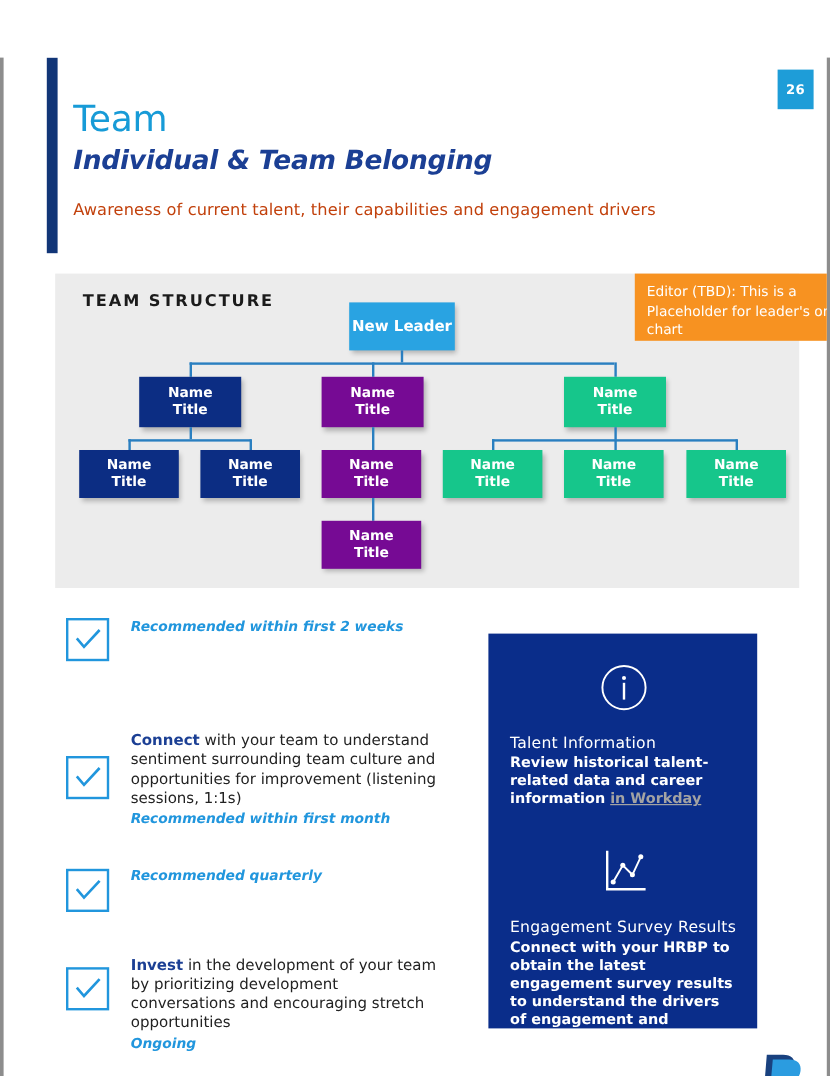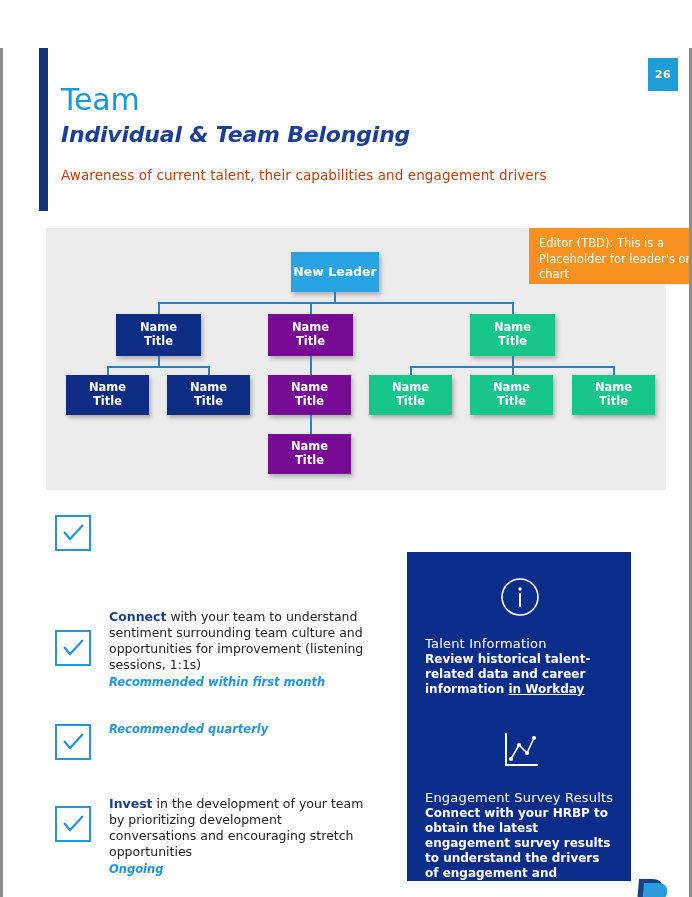--- a/index.html
+++ b/index.html
@@ -166,21 +166,21 @@
     font-size: 11.5px;
     font-style: italic;
     font-weight: bold;
     color: #2196dd;
   }
 
   
   .info-panel {
     position: absolute;
     left: 404px;
-    top: 504px;
+    top: 480px;
     width: 224px;
     height: 329px;
     background: #0a2d8a;
     color: #ffffff;
   }
   .info-block { position: absolute; left: 18px; width: 190px; }
   .info-icon {
     position: absolute;
     top: 0;
     left: 0;
@@ -192,21 +192,21 @@
     font-size: 13px;
     line-height: 1.25;
     letter-spacing: .2px;
   }
   .info-desc {
     font-size: 12px;
     font-weight: bold;
     line-height: 1.25;
   }
   .info-link {
-    color: #ffffff;
+    color: #a3a3a3;
     text-decoration: underline;
   }
 
   
   .pp-logo { position: absolute; right: 18px; bottom: 28px; }
 </style>
 </head>
 <body>
 
 <div class="slide">
@@ -216,20 +216,21 @@
   <div class="page-badge">26</div>
 
   <div class="title">Team</div>
 
   <div class="subtitle">Individual &amp; Team Belonging</div>
 
   <div class="lede">Awareness of current talent, their capabilities and engagement drivers</div>
 
   <div class="org-panel">
 
+    <div class="org-heading">TEAM STRUCTURE</div>
 
     <div class="callout">Editor (TBD): This is a Placeholder for leader's org chart</div>
 
     <div class="node cyan" style="left:245px; top:24px; width:88px; height:40px;">
       <span class="ln">New Leader</span>
     </div>
 
     <div class="conn v" style="left:288px; top:64px; height:10px;"></div>
     <div class="conn h" style="left:112px; top:74px; width:354px;"></div>
     <div class="conn v" style="left:112px; top:74px; height:12px;"></div>
@@ -298,20 +299,21 @@
 
   <div class="checklist">
 
     <div class="check-item" style="top:0px; height:96px;">
       <div class="chk" style="top:2px;">
         <svg width="32" height="32" viewBox="0 0 32 32" aria-hidden="true">
           <polyline points="7,15 13,22 26,8" fill="none" stroke="#2196dd" stroke-width="2.2"></polyline>
         </svg>
       </div>
       <div class="ci-body">
+        <div class="ci-note">Recommended within first 2 weeks</div>
       </div>
     </div>
 
     <div class="check-item" style="top:96px; height:111px;">
       <div class="chk" style="top:21px;">
         <svg width="32" height="32" viewBox="0 0 32 32" aria-hidden="true">
           <polyline points="7,15 13,22 26,8" fill="none" stroke="#2196dd" stroke-width="2.2"></polyline>
         </svg>
       </div>
       <div class="ci-body">

